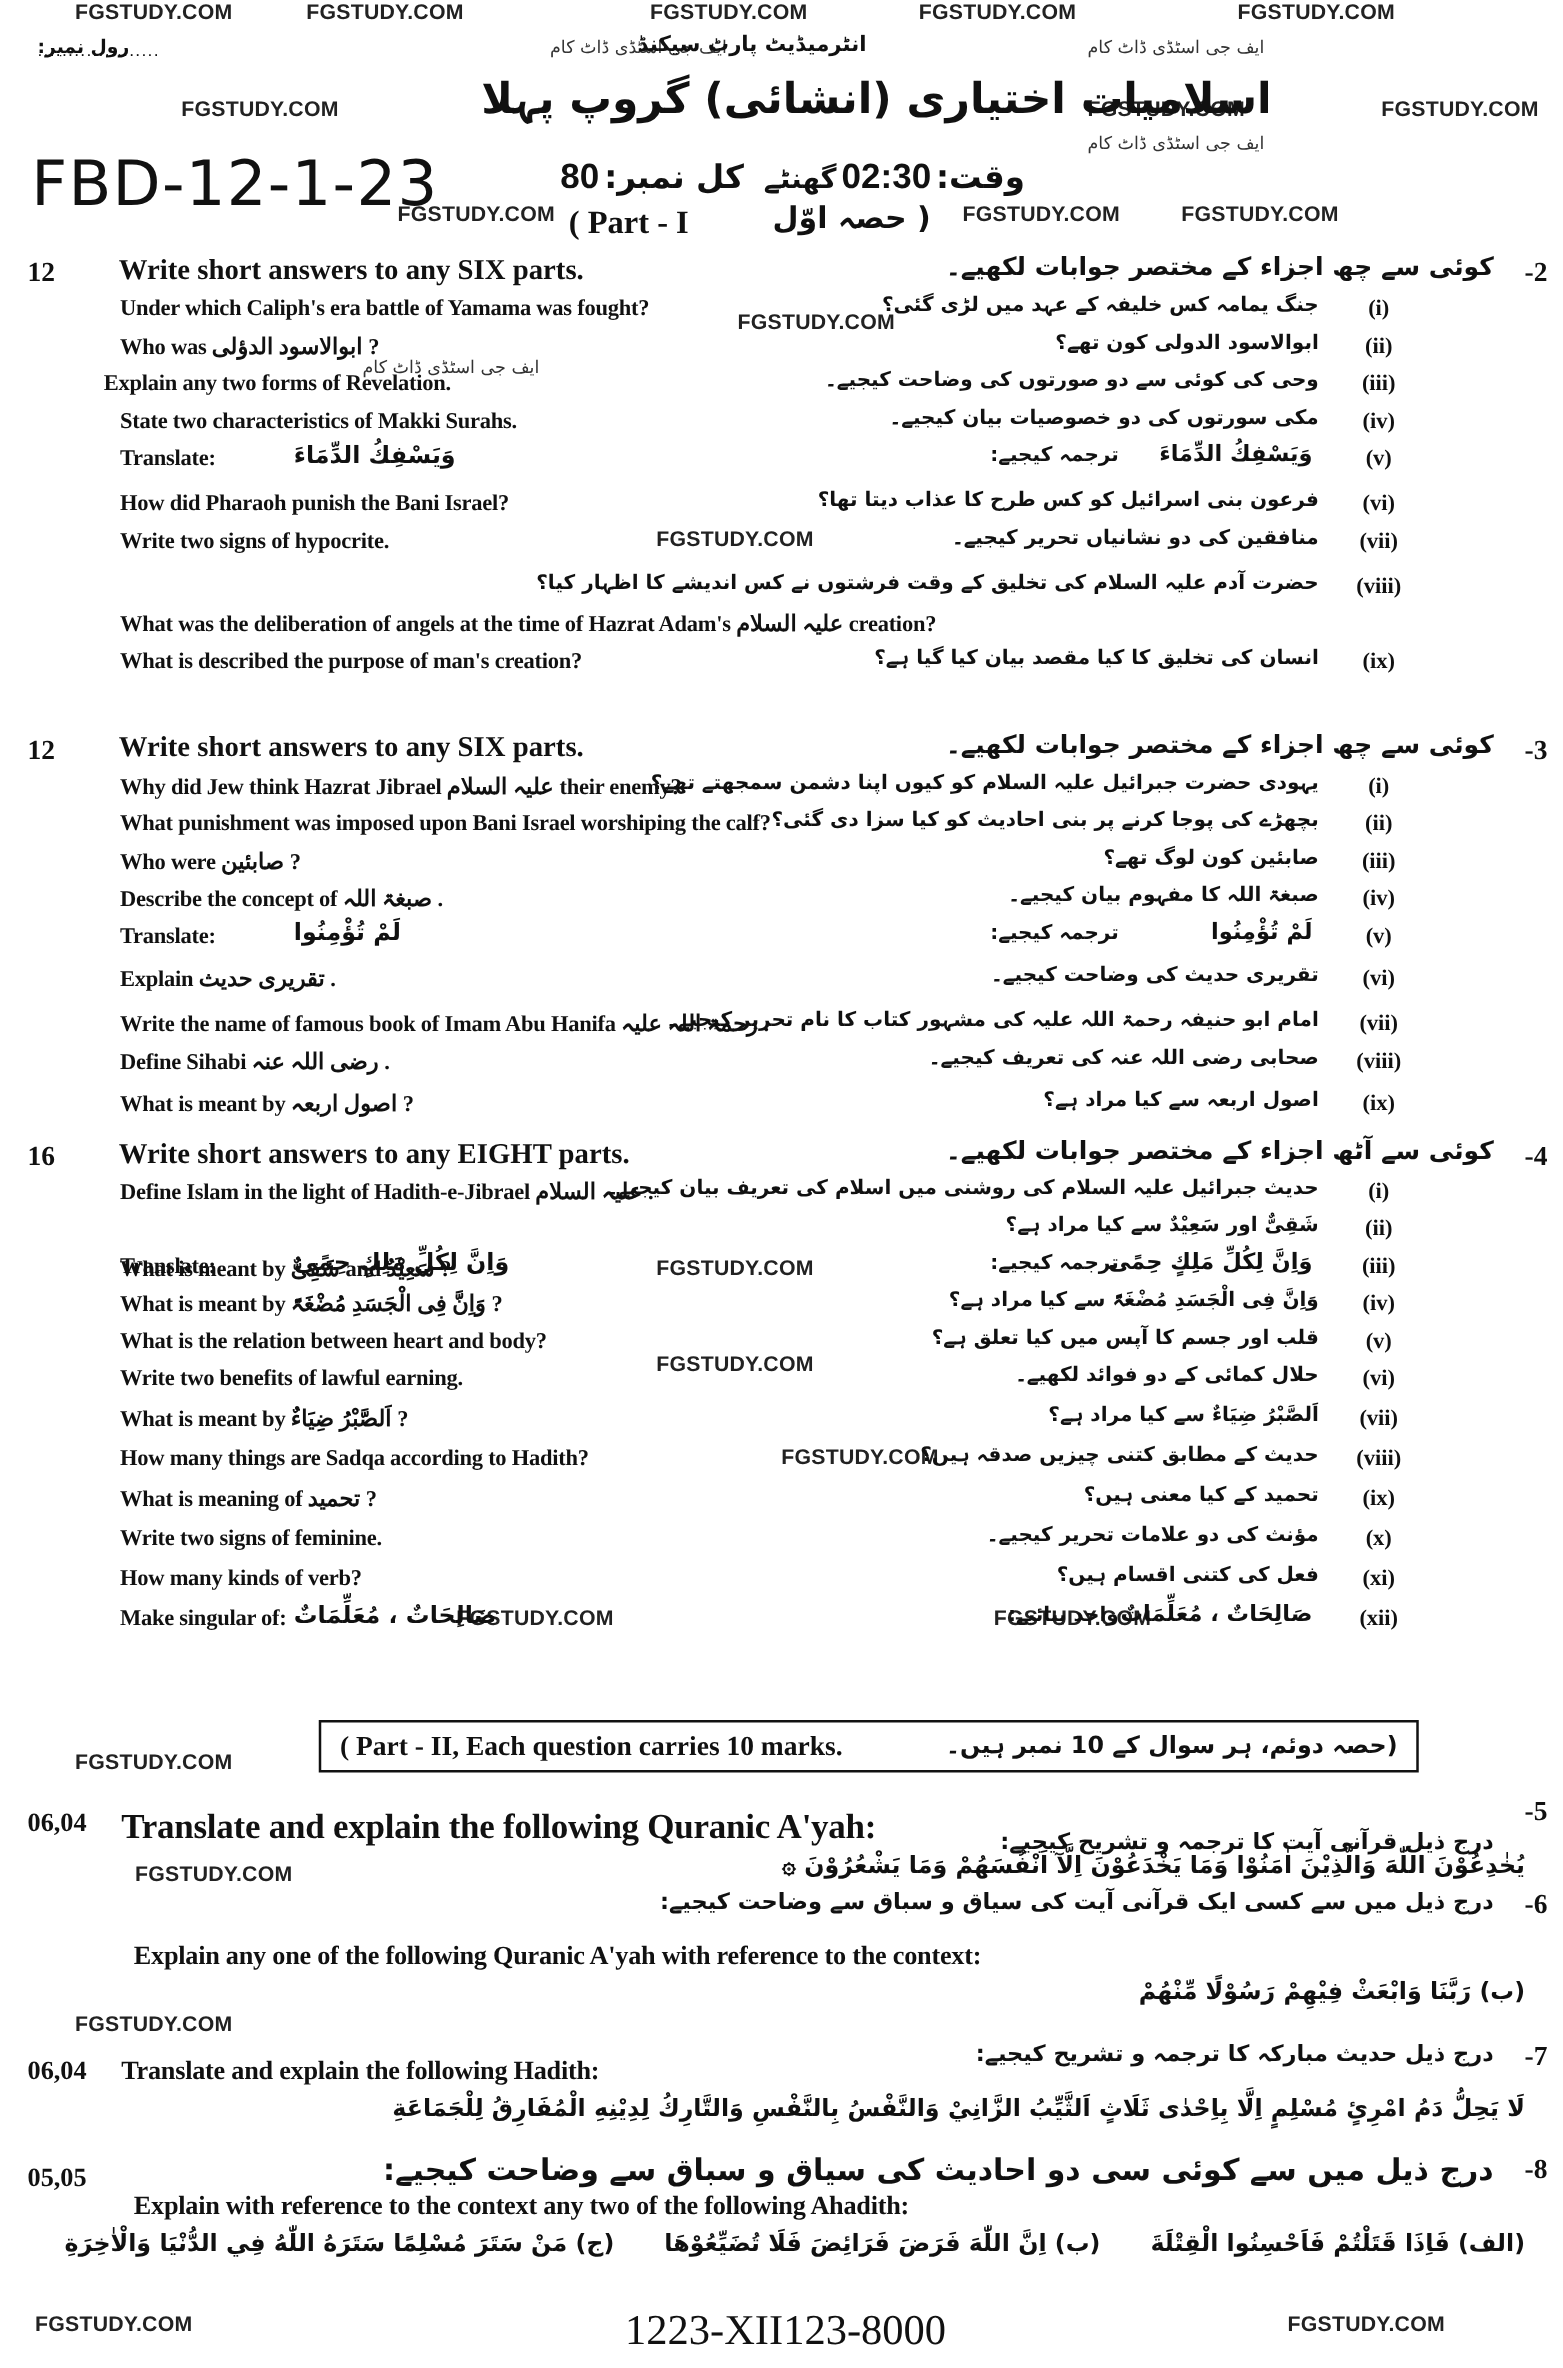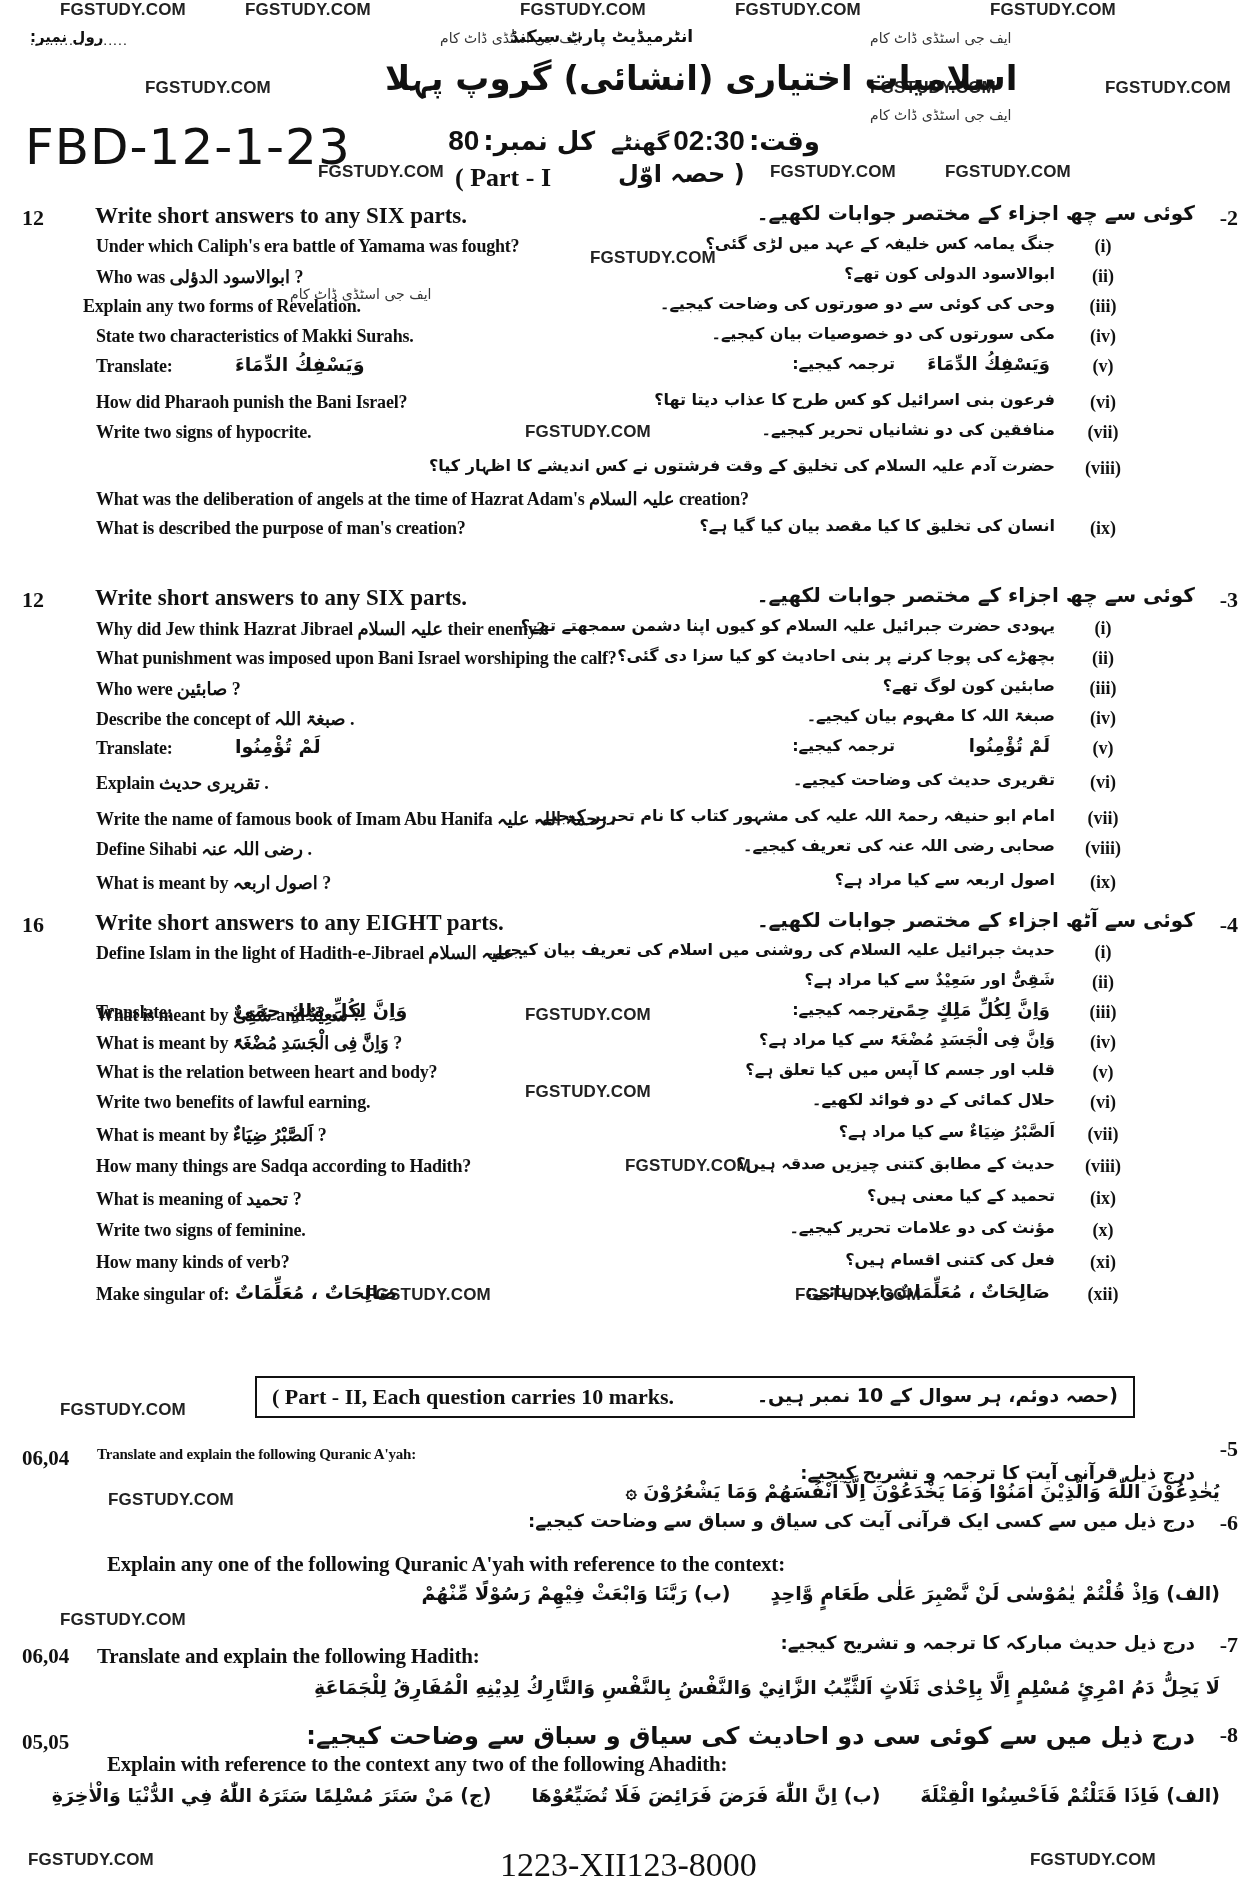--- a/index.html
+++ b/index.html
@@ -244,33 +244,32 @@
   </div>
 
 <div class="part2box">
   <span class="abs" style="left:15px;top:6px;font-family:'Liberation Serif',serif;font-weight:bold;font-size:22px;">( Part - II,  Each question carries 10 marks.</span>
   <span class="abs hdr-ur" style="right:15px;top:6px;font-size:19px;">(حصہ دوئم، ہر سوال کے 10 نمبر ہیں۔</span>
 </div>
 
 <div id="long-questions">
     <div>
       <div class="abs q-marks" style="left: 22px; top: 1446px; font-size: 21px;">06,04</div>
-      <div class="abs q-en" style="left: 97px; top: 1446px; font-size: 15px;">Translate and explain the following Quranic A'yah:</div>
+      <div class="abs q-en" style="left: 97px; top: 1446px; font-size: 28px;">Translate and explain the following Quranic A'yah:</div>
       <div class="abs q-ur" style="right: 55px; top: 1436px; font-size: 18px; margin-top: 26px;">درج ذیل قرآنی آیت کا ترجمہ و تشریح کیجیے:</div>
       <div class="abs qnum" style="right: 12px; top: 1436px;">-5</div>
       <div class="abs ar" style="right: 30px; top: 1480px; font-size: 19px; display: flex; gap: 40px;">
         <span>يُخٰدِعُوْنَ اللّٰهَ وَالَّذِيْنَ اٰمَنُوْا وَمَا يَخْدَعُوْنَ اِلَّآ اَنْفُسَهُمْ وَمَا يَشْعُرُوْنَ ۞</span>
       </div>
     </div>
     <div>
       <div class="abs q-en" style="left: 107px; top: 1552px; font-size: 21px;">Explain any one of the following Quranic A'yah with reference to the context:</div>
       <div class="abs q-ur" style="right: 55px; top: 1510px; font-size: 18px;">درج ذیل میں سے کسی ایک قرآنی آیت کی سیاق و سباق سے وضاحت کیجیے:</div>
       <div class="abs qnum" style="right: 12px; top: 1510px;">-6</div>
       <div class="abs ar" style="right: 30px; top: 1582px; font-size: 19px; display: flex; gap: 40px;">
-        <span>(الف) وَاِذْ قُلْتُمْ يٰمُوْسٰى لَنْ نَّصْبِرَ عَلٰى طَعَامٍ وَّاحِدٍ</span>
         <span>(ب) رَبَّنَا وَابْعَثْ فِيْهِمْ رَسُوْلًا مِّنْهُمْ</span>
       </div>
     </div>
     <div>
       <div class="abs q-marks" style="left: 22px; top: 1644px; font-size: 21px;">06,04</div>
       <div class="abs q-en" style="left: 97px; top: 1644px; font-size: 21px;">Translate and explain the following Hadith:</div>
       <div class="abs q-ur" style="right: 55px; top: 1632px; font-size: 18px;">درج ذیل حدیث مبارکہ کا ترجمہ و تشریح کیجیے:</div>
       <div class="abs qnum" style="right: 12px; top: 1632px;">-7</div>
       <div class="abs ar" style="right: 30px; top: 1676px; font-size: 19px; display: flex; gap: 40px; justify-content: center;">
         <span>لَا يَحِلُّ دَمُ امْرِئٍ مُسْلِمٍ اِلَّا بِاِحْدٰى ثَلَاثٍ اَلثَّيِّبُ الزَّانِيْ وَالنَّفْسُ بِالنَّفْسِ وَالتَّارِكُ لِدِيْنِهِ الْمُفَارِقُ لِلْجَمَاعَةِ</span>

